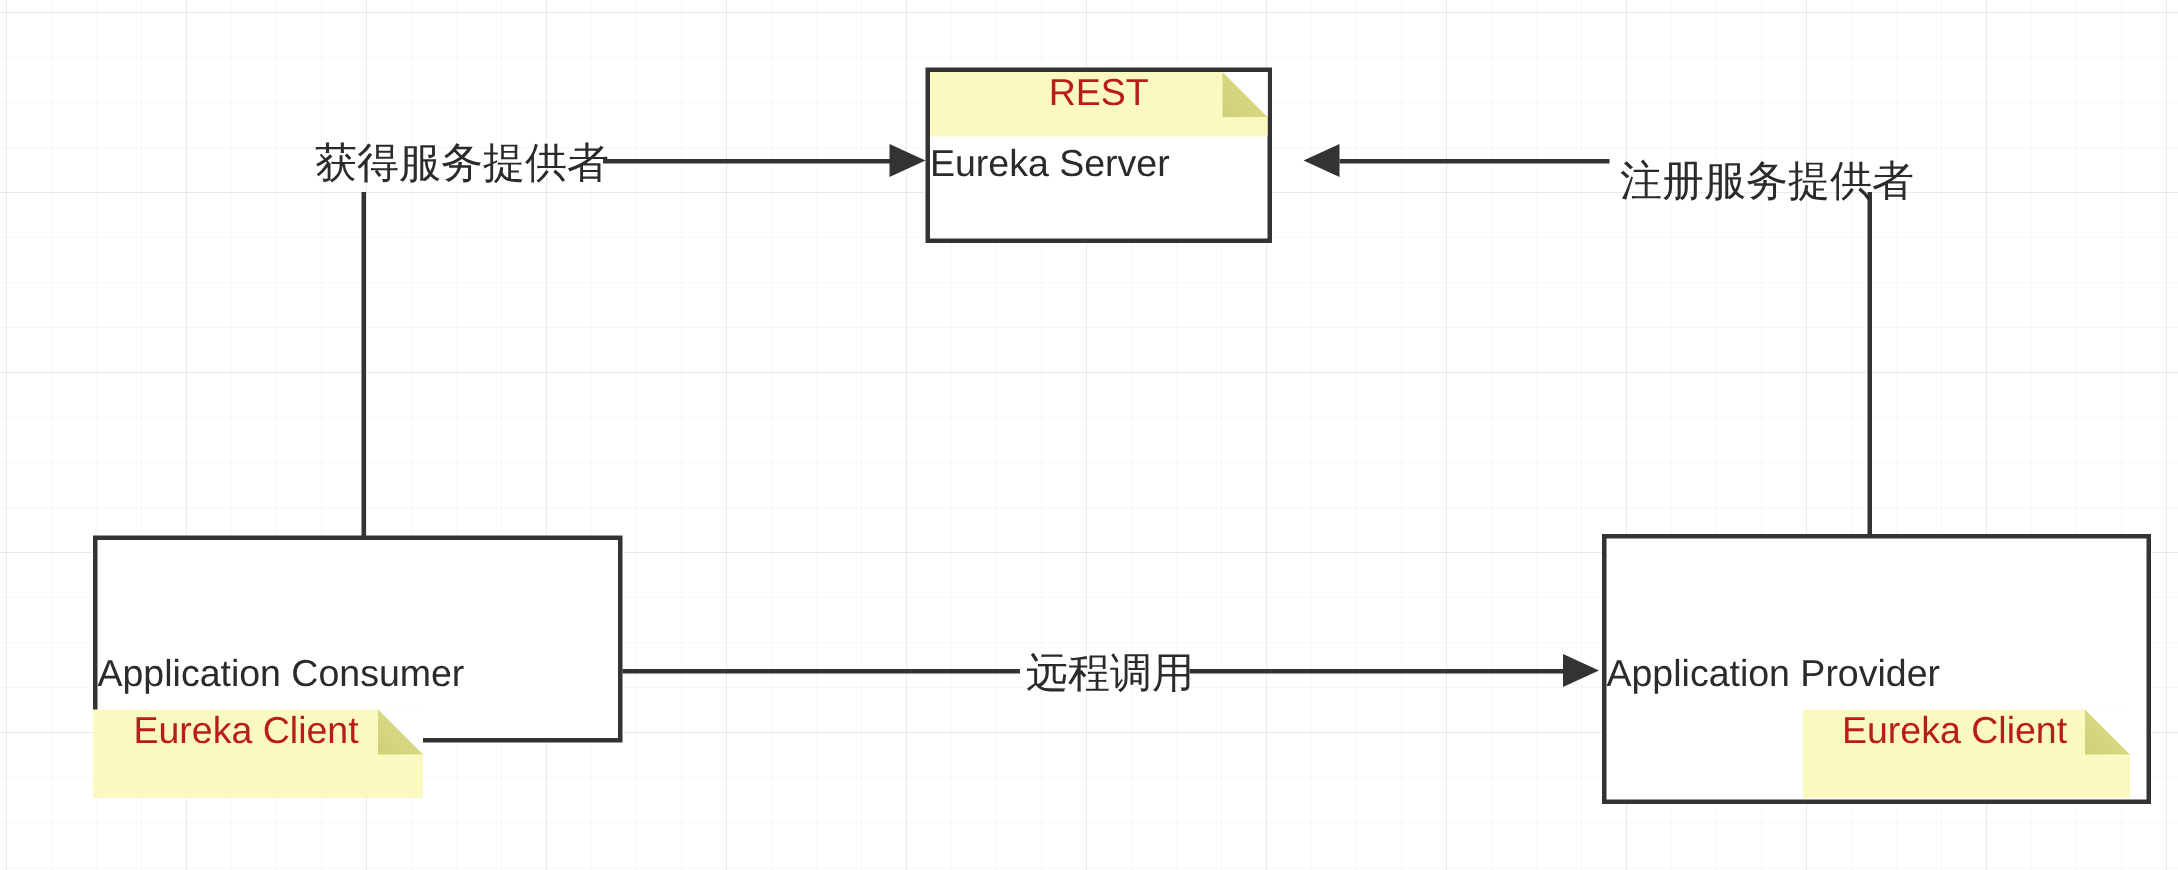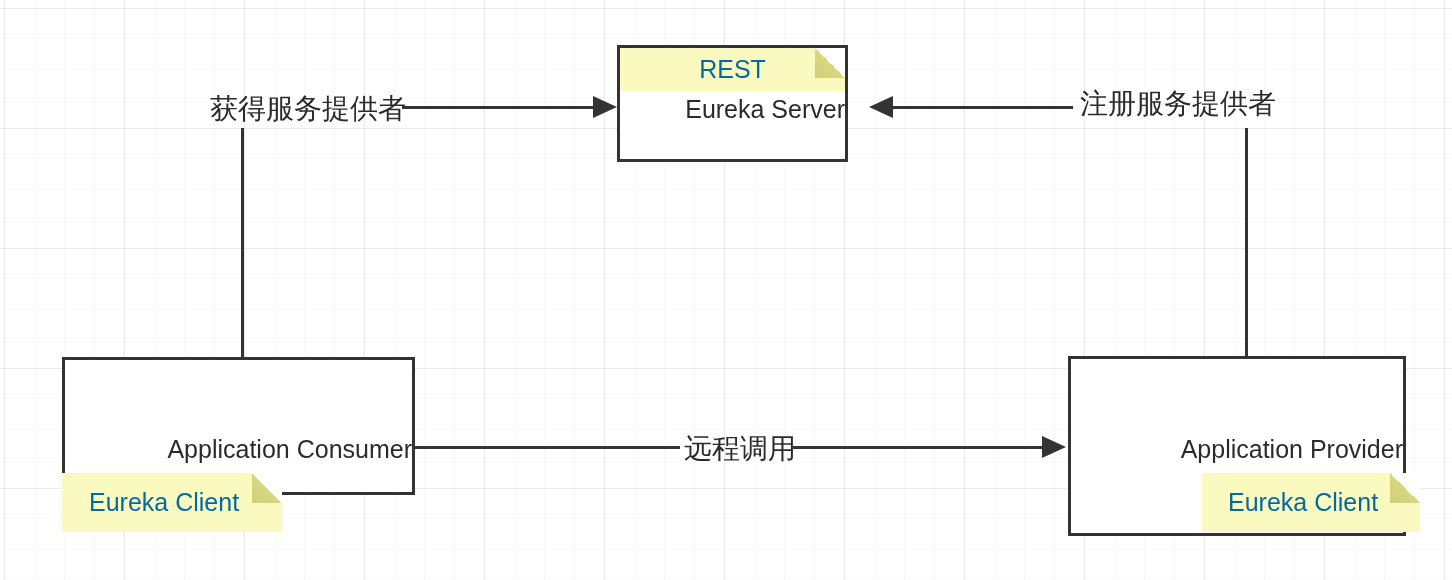--- a/index.html
+++ b/index.html
@@ -37,36 +37,35 @@
   .node {
     position: absolute;
     box-sizing: border-box;
     background: #ffffff;
     border: 3px solid #333333;
   }
   .node-label {
     position: absolute;
     left: 0;
     right: 0;
-    text-align: right;
+    text-align: left;
     color: #2b2b2b;
     font-size: 25px;
     line-height: 1.1;
     white-space: nowrap;
   }
 
   
   .note {
     position: absolute;
     box-sizing: border-box;
     background: #FAFAC0;
-    color: #0369a1;
+    color: #b91c1c;
     font-size: 25px;
     display: flex;
-    align-items: center;
     white-space: nowrap;
   }
   .note-text {
     display: block;
   }
   .note-fold {
     position: absolute;
     top: 0;
     right: 0;
     width: 30px;
@@ -126,35 +125,35 @@
   </div>
 
   <div class="node" style="left:62px; top:357px; width:353px; height:138px;">
     <div class="node-label" style="top:76px;">Application Consumer</div>
   </div>
   <div class="note" style="left:62px; top:473px; width:220px; height:59px; padding-left:27px;">
     <span class="note-text">Eureka Client</span>
     <span class="note-fold"></span>
   </div>
 
-  <div class="node" style="left:1068px; top:356px; width:338px; height:180px;padding-left:24px;">
+  <div class="node" style="left:1068px; top:356px; width:366px; height:180px;padding-left:24px;">
     <div class="node-label" style="top:77px;">Application Provider</div>
   </div>
   <div class="note" style="left:1202px; top:473px; width:218px; height:59px; padding-left:26px;">
     <span class="note-text">Eureka Client</span>
     <span class="note-fold"></span>
   </div>
 
   <div class="vline" style="left:241px; top:128px; height:231px;"></div>
   <div class="edge-label" style="left:210px; top:95px;">获得服务提供者</div>
   <div class="hline" style="left:402px; top:106px; width:193px;"></div>
   <div class="arrow-right" style="left:593px; top:96px;"></div>
 
   <div class="vline" style="left:1245px; top:128px; height:230px;"></div>
-  <div class="edge-label" style="left:1080px; top:90px;">注册服务提供者</div>
+  <div class="edge-label" style="left:1080px; top:107px;">注册服务提供者</div>
   <div class="hline" style="left:893px; top:106px; width:180px;"></div>
   <div class="arrow-left" style="left:869px; top:96px;"></div>
 
   <div class="hline" style="left:415px; top:446px; width:265px;"></div>
   <div class="edge-label" style="left:684px; top:435px;text-align:right;">远程调用</div>
   <div class="hline" style="left:793px; top:446px; width:251px;"></div>
   <div class="arrow-right" style="left:1042px; top:436px;"></div>
 
 </div>
 

